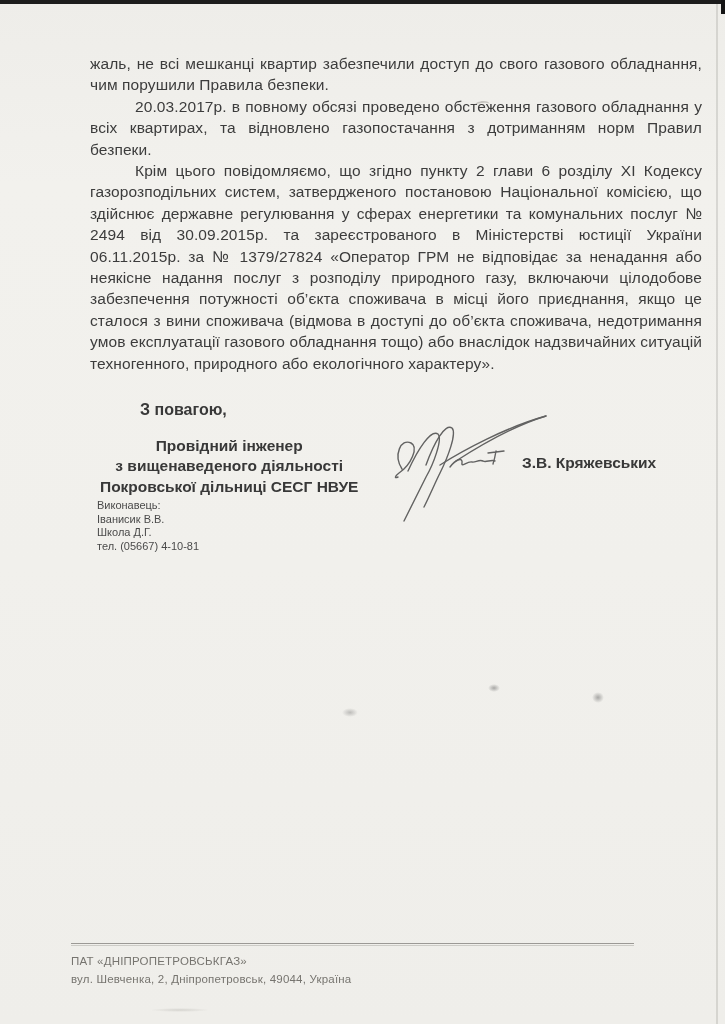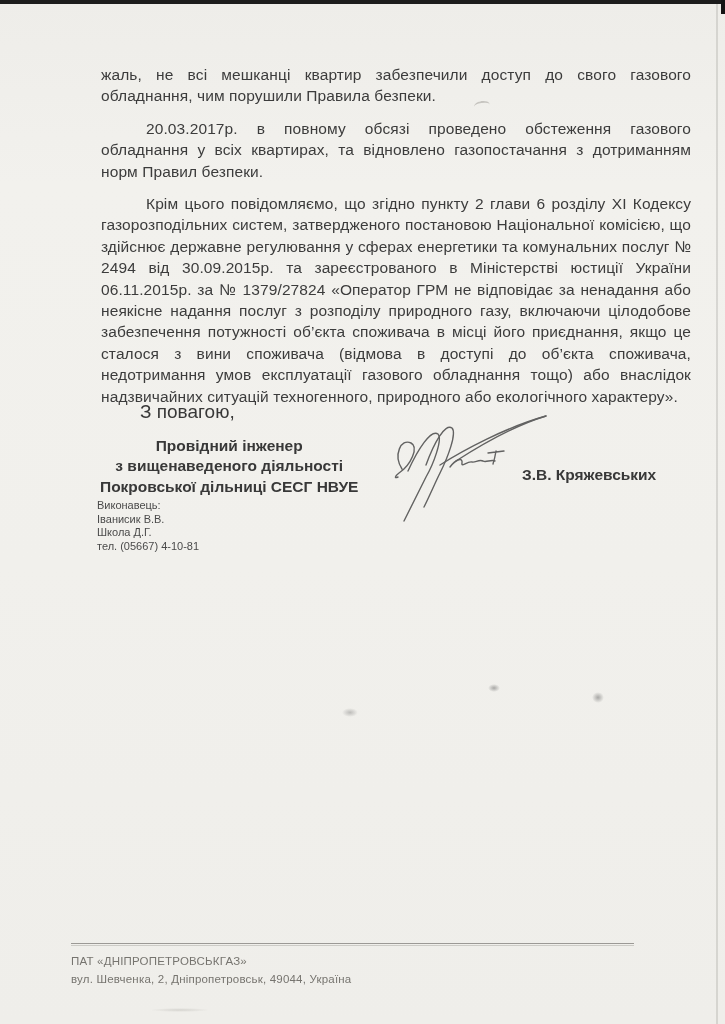--- a/index.html
+++ b/index.html
@@ -15,26 +15,26 @@
   .speck{position:absolute;border-radius:50%;background:radial-gradient(ellipse at center,rgba(95,95,95,.5) 0%,rgba(95,95,95,0) 70%);}
   .speck.s1{left:488px;top:684px;width:12px;height:8px;}
   .speck.s2{left:592px;top:692px;width:12px;height:11px;}
   .speck.s3{left:342px;top:708px;width:16px;height:9px;opacity:.7;}
   .smudge{position:absolute;left:474px;top:101px;width:16px;height:7px;border-top:2px solid rgba(120,118,112,.35);border-radius:50%;transform:rotate(-8deg);}
   .smudge2{position:absolute;left:150px;top:1008px;width:60px;height:4px;background:radial-gradient(ellipse,rgba(120,118,110,.22),rgba(0,0,0,0) 70%);}
   
   .body-text{position:absolute;left:90px;top:53px;width:612px;
     font-size:15.5px;line-height:21.4px;text-align:justify;color:#3c3c3c;
     letter-spacing:.1px;}
-  .body-text p{margin:11px;}
+  .body-text p{margin:0;}
   .body-text p.indent{text-indent:45px;}
   
-  .closing{position:absolute;left:140px;top:401px;font-size:19px;font-weight:normal;color:#383838;}
+  .closing{position:absolute;left:140px;top:401px;font-size:16px;font-weight:bold;color:#383838;}
   .signer-titles{position:absolute;left:100px;top:436px;font-size:15.5px;font-weight:bold;line-height:20.4px;color:#383838;text-align:center;}
-  .signer-name{position:absolute;left:522px;top:466px;font-size:15.5px;font-weight:bold;color:#383838;}
+  .signer-name{position:absolute;left:522px;top:454px;font-size:15.5px;font-weight:bold;color:#383838;}
   .signature{position:absolute;left:388px;top:403px;}
   
   .executor{position:absolute;left:97px;top:499px;font-size:11px;line-height:13.6px;color:#4a4a4a;}
   
   .footer-line{position:absolute;left:71px;top:943px;width:563px;height:1px;background:#9b9995;box-shadow:0 2px 0 rgba(152,150,146,.4);}
   .footer-left{position:absolute;left:71px;top:953px;font-size:11.5px;line-height:17.5px;color:#76746f;letter-spacing:.2px;}
   .footer-right{position:absolute;left:415px;top:951px;font-size:11.5px;line-height:17.5px;color:#76746f;letter-spacing:.2px;}
 </style>
 </head>
 <body>

